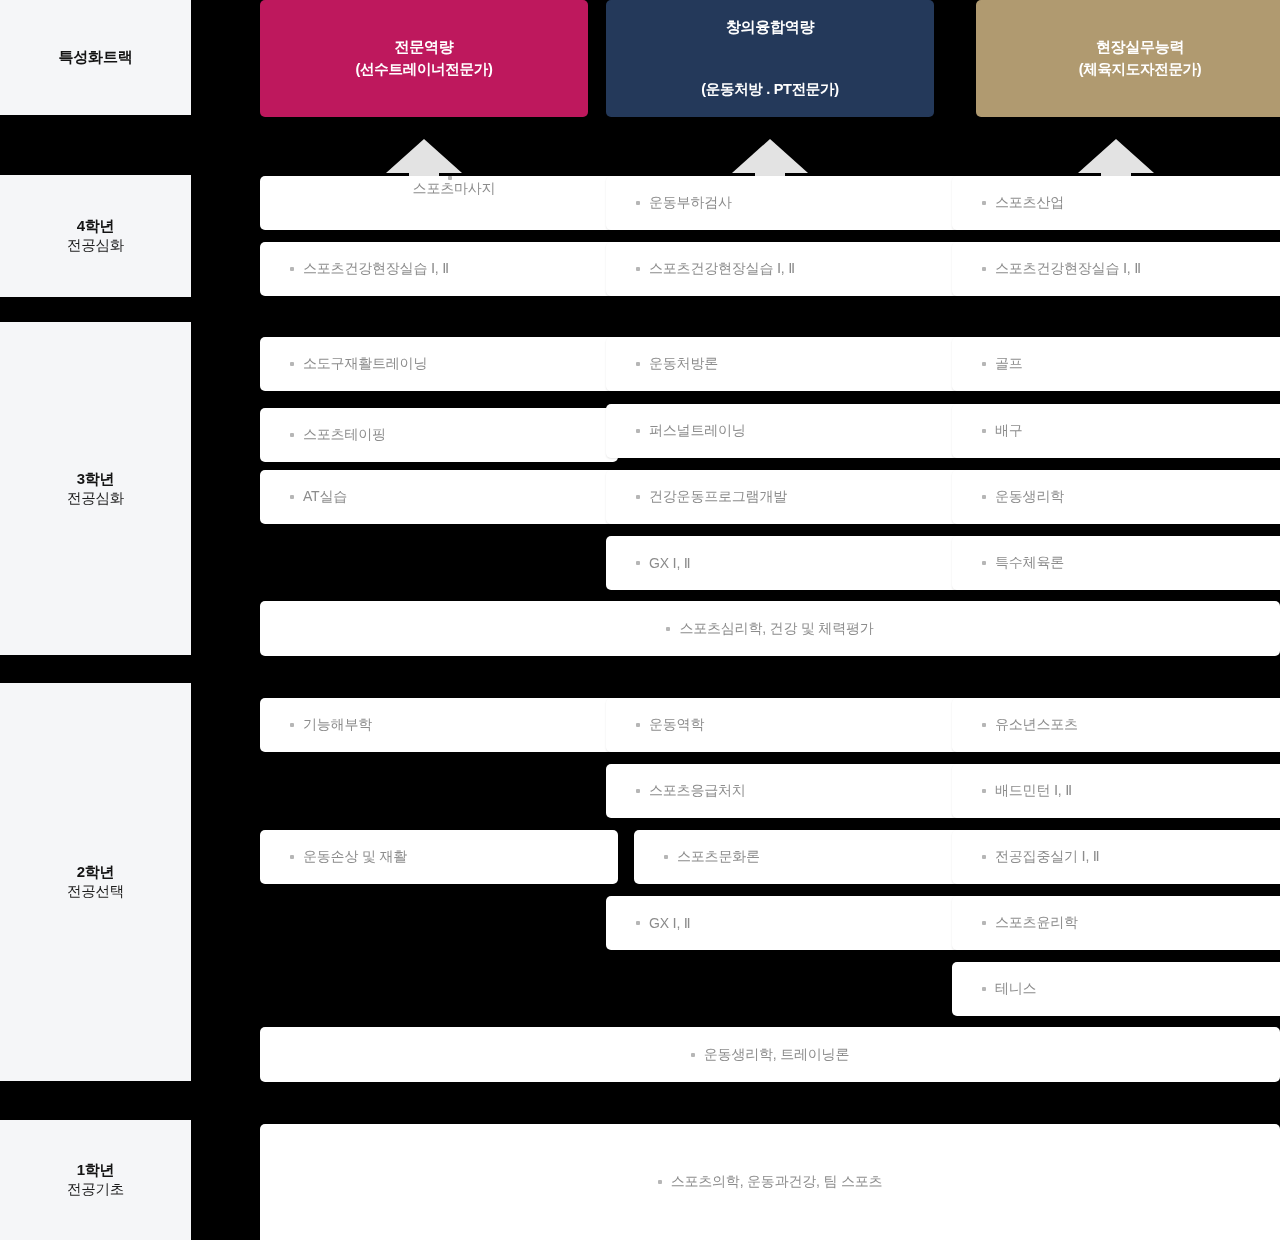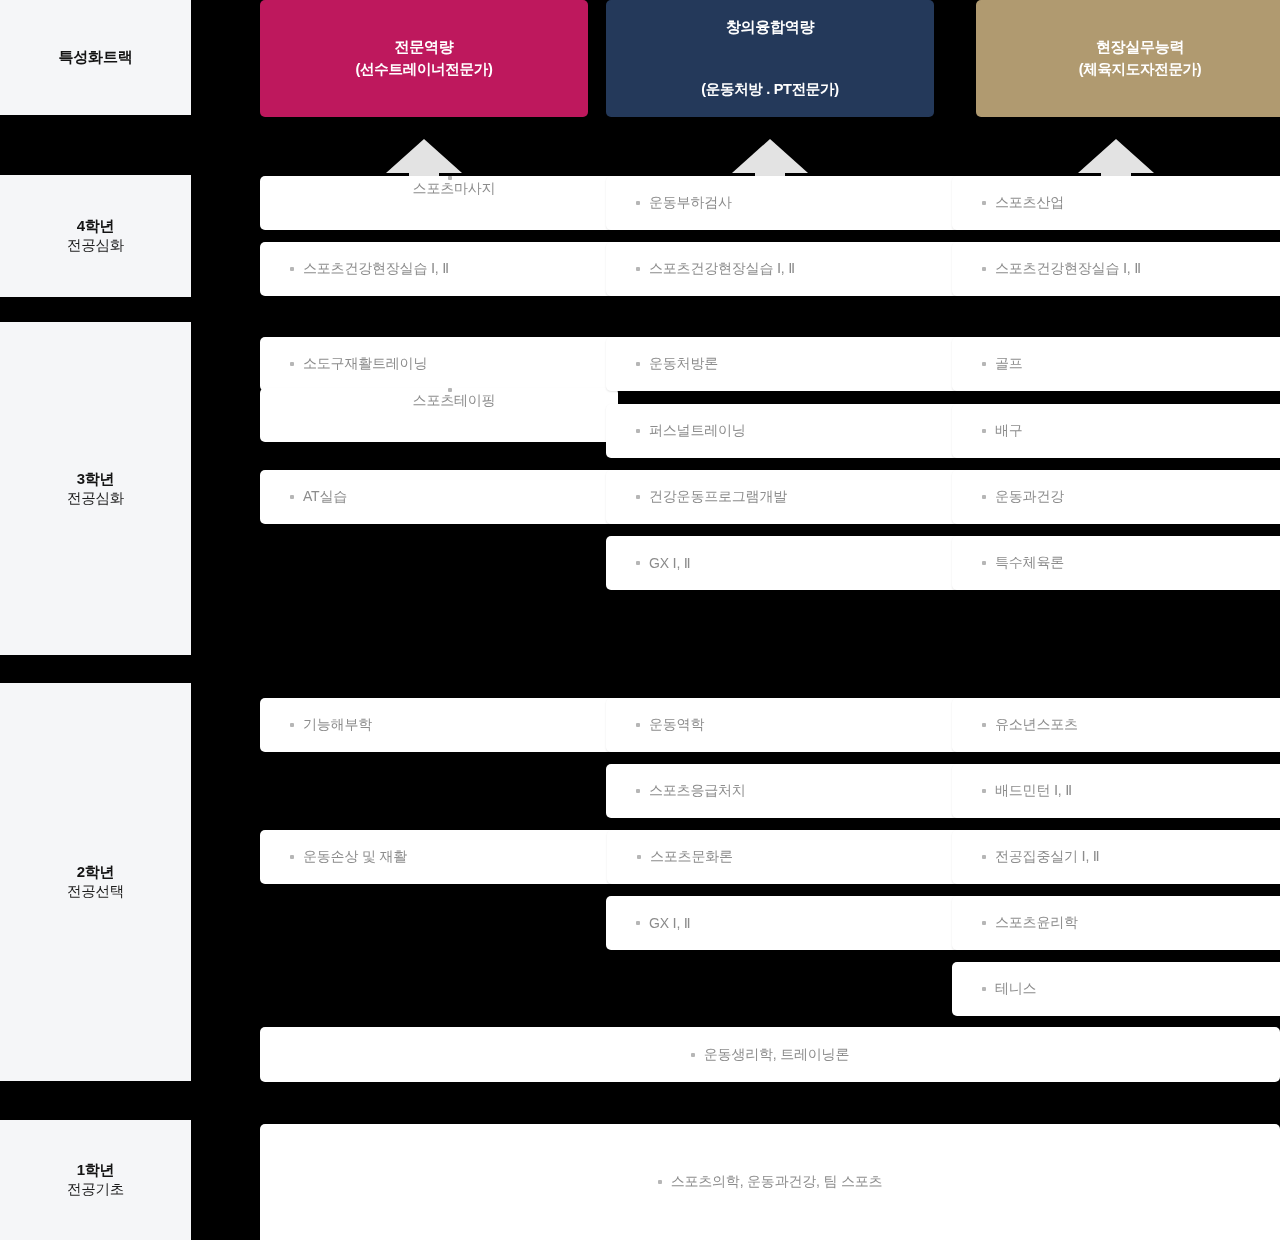--- a/index.html
+++ b/index.html
@@ -213,21 +213,21 @@
   </div>
   <div class="card col-card" style="left:952px; width:328px; top:242px;">
     <span class="bullet"></span>
     <span class="label">스포츠건강현장실습 Ⅰ, Ⅱ</span>
   </div>
 
   <div class="card col-card" style="left:260px; width:328px; top:337px;">
     <span class="bullet"></span>
     <span class="label">소도구재활트레이닝</span>
   </div>
-  <div class="card col-card" style="left:260px; width:328px; top:388px;flex-direction:column;">
+  <div class="card col-card" style="left:260px; width:328px; top:408px;">
     <span class="bullet"></span>
     <span class="label">스포츠테이핑</span>
   </div>
   <div class="card col-card" style="left:260px; width:328px; top:470px;">
     <span class="bullet"></span>
     <span class="label">AT실습</span>
   </div>
 
   <div class="card col-card" style="left:606px; width:328px; top:337px;">
     <span class="bullet"></span>
@@ -249,46 +249,50 @@
   <div class="card col-card" style="left:952px; width:328px; top:337px;">
     <span class="bullet"></span>
     <span class="label">골프</span>
   </div>
   <div class="card col-card" style="left:952px; width:328px; top:404px;">
     <span class="bullet"></span>
     <span class="label">배구</span>
   </div>
   <div class="card col-card" style="left:952px; width:328px; top:470px;">
     <span class="bullet"></span>
-    <span class="label">운동과건강</span>
+    <span class="label">운동생리학</span>
   </div>
   <div class="card col-card" style="left:952px; width:328px; top:536px;">
     <span class="bullet"></span>
     <span class="label">특수체육론</span>
   </div>
 
+  <div class="card wide-card" style="left:260px; width:1020px; top:601px;">
+    <span class="bullet"></span>
+    <span class="label">스포츠심리학, 건강 및 체력평가</span>
+  </div>
 
   <div class="card col-card" style="left:260px; width:328px; top:698px;">
     <span class="bullet"></span>
     <span class="label">기능해부학</span>
   </div>
   <div class="card col-card" style="left:260px; width:328px; top:830px;">
     <span class="bullet"></span>
     <span class="label">운동손상 및 재활</span>
   </div>
 
   <div class="card col-card" style="left:606px; width:328px; top:698px;">
     <span class="bullet"></span>
     <span class="label">운동역학</span>
   </div>
   <div class="card col-card" style="left:606px; width:328px; top:764px;">
     <span class="bullet"></span>
     <span class="label">스포츠응급처치</span>
   </div>
-  <div class="card col-card" style="left:607px; width:328px; top:830px;">
+  <div class="card col-card" style="left:634px; width:328px; top:830px;">
     <span class="bullet"></span>
     <span class="label">스포츠문화론</span>
   </div>
   <div class="card col-card" style="left:606px; width:328px; top:896px;">
     <span class="bullet"></span>
     <span class="label">GX Ⅰ, Ⅱ</span>
   </div>
 
   <div class="card col-card" style="left:952px; width:328px; top:698px;">
     <span class="bullet"></span>

